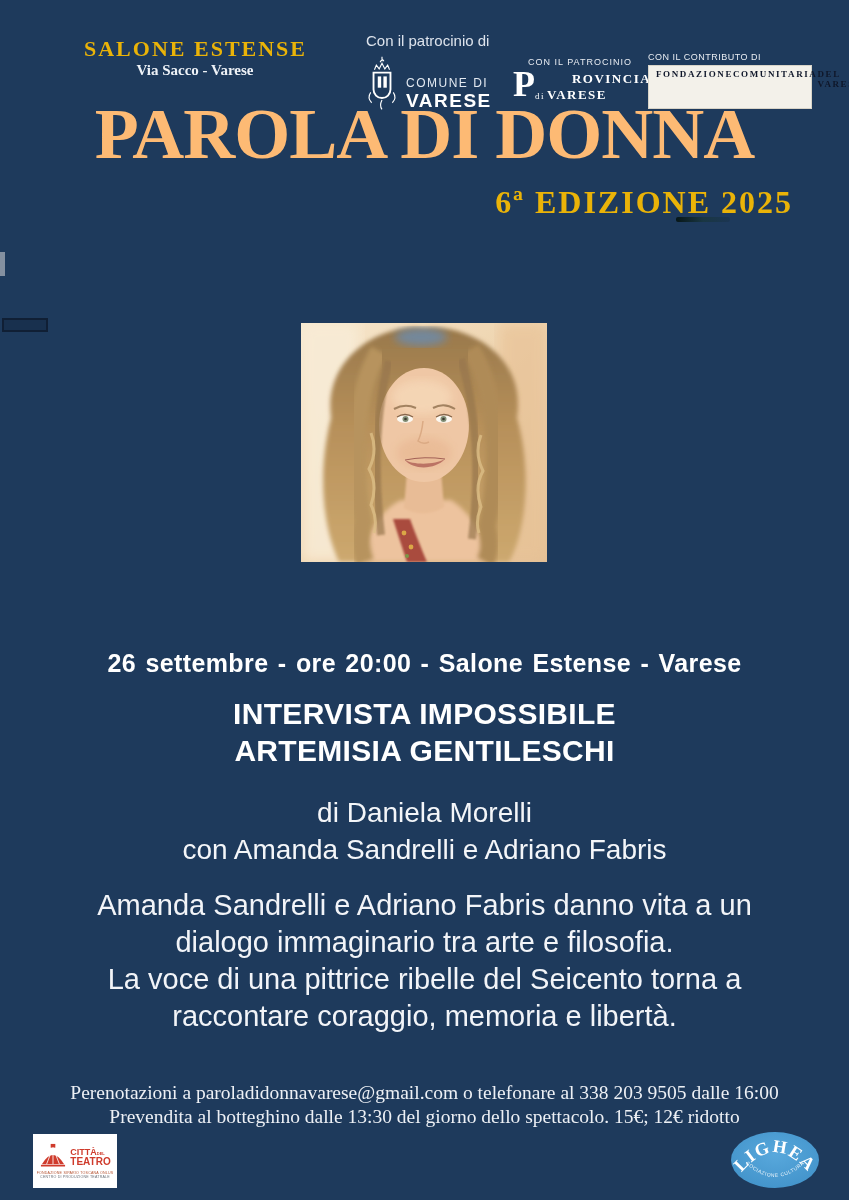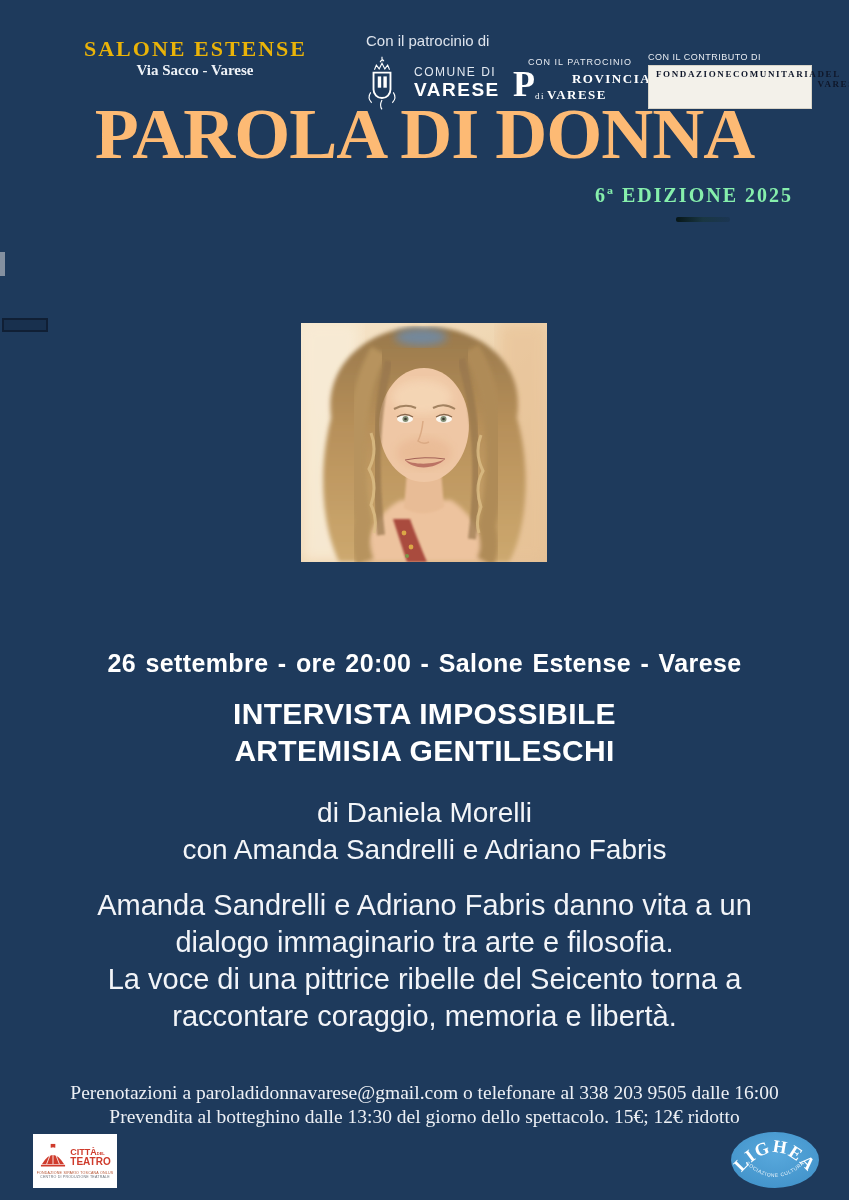--- a/index.html
+++ b/index.html
@@ -13,21 +13,21 @@
   .center{width:100%;text-align:center;}
 
   
   .venue-name{left:84px;top:36px;font-family:"Liberation Serif",serif;font-weight:700;
     font-size:22px;letter-spacing:2px;color:#eab308;}
   .venue-address{left:84px;top:62px;width:222px;text-align:center;
     font-family:"Liberation Serif",serif;font-weight:700;font-size:15px;color:#eef2f7;}
 
   .patronage-label{left:366px;top:32px;font-size:15px;font-weight:400;color:#dde3ec;}
 
-  .comune-logo{left:366px;top:54px;display:flex;align-items:center;gap:16px;}
+  .comune-logo{left:366px;top:54px;display:flex;align-items:flex-end;gap:8px;}
   .comune-text .l1{font-size:12px;letter-spacing:1.5px;color:#e3e9f1;}
   .comune-text .l2{font-size:19px;font-weight:700;letter-spacing:1.5px;color:#ffffff;}
 
   .provincia{left:512px;top:57px;width:136px;text-align:center;}
   .prov-label{font-size:9px;letter-spacing:1px;color:#e8ecf2;margin-bottom:2px;}
   .prov-row{display:flex;justify-content:center;align-items:flex-start;gap:4px;}
   .prov-name{font-family:"Liberation Serif",serif;color:#fff;display:flex;align-items:flex-start;}
   .prov-initial{font-size:36px;font-weight:700;line-height:0.85;}
   .prov-cols{display:flex;flex-direction:column;align-items:flex-start;margin-top:2px;}
   .prov-rest{font-size:13px;font-weight:700;letter-spacing:1.5px;padding-left:37px;}
@@ -39,21 +39,21 @@
   .fond-box{background:#f3f1ea;border:1px solid #d8d4c8;display:flex;gap:4px;padding:3px;height:44px;box-sizing:border-box;}
   .fond-text{display:flex;flex-direction:row;justify-content:center;
     font-family:"Liberation Serif",serif;color:#0f172a;}
   .fond-text .fl{font-size:9px;font-weight:700;letter-spacing:1.6px;line-height:10px;}
   .fond-text .fl4{font-size:6px;font-weight:700;letter-spacing:1.6px;border-top:1px solid #20304e;
     margin-top:1px;padding-top:1px;}
 
   .main-title{top:98px;font-family:"Liberation Serif",serif;font-weight:700;
     font-size:72px;letter-spacing:-1px;color:#fdba74;line-height:1;}
   .edition{top:184px;right:56px;font-family:"Liberation Serif",serif;font-weight:700;
-    font-size:20px;letter-spacing:2px;color:#86efac;text-align:right;}
+    font-size:32px;letter-spacing:2px;color:#eab308;text-align:right;}
 
   .smudge{left:676px;top:217px;width:54px;height:5px;border-radius:2px;
     background:linear-gradient(90deg,rgba(4,18,16,0.9),rgba(22,52,46,0.55),rgba(4,18,16,0.12));}
   .artifact-1{left:0;top:252px;width:5px;height:24px;background:#97a0ac;opacity:0.85;}
   .artifact-2{left:2px;top:318px;width:42px;height:10px;border:2px solid #101f35;
     background:rgba(8,18,36,0.25);}
 
   
   .photo{left:301px;top:323px;width:246px;height:239px;}
 

